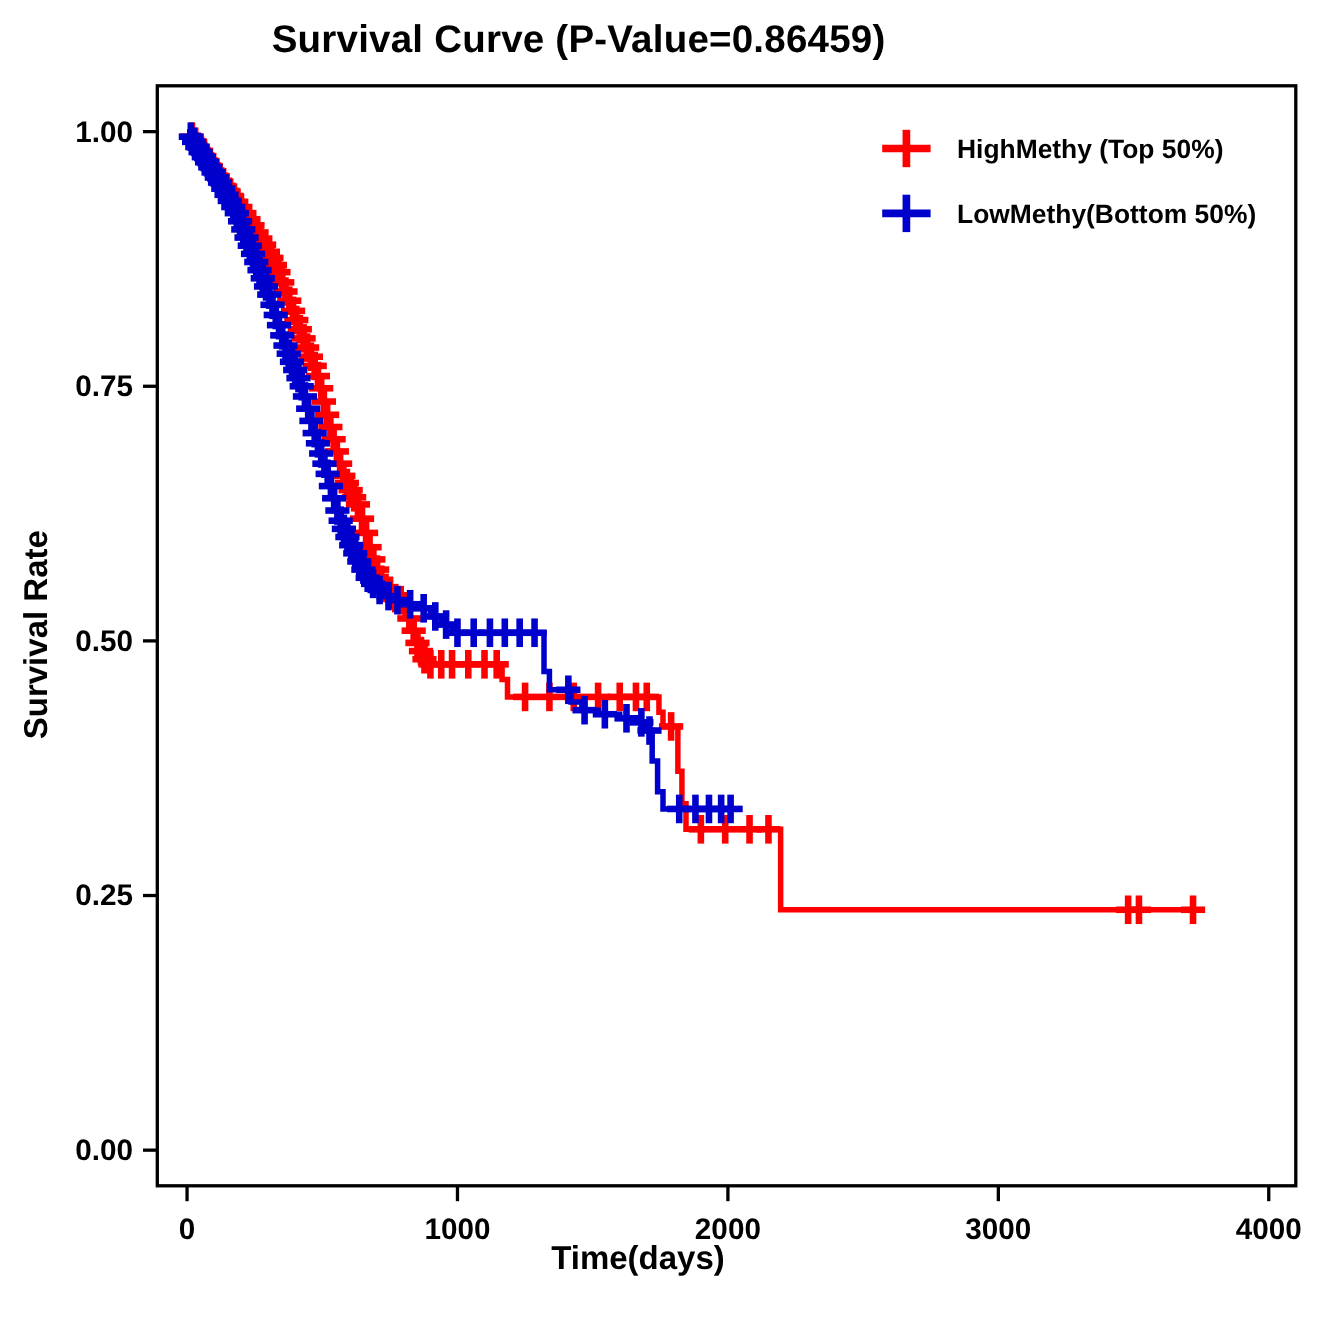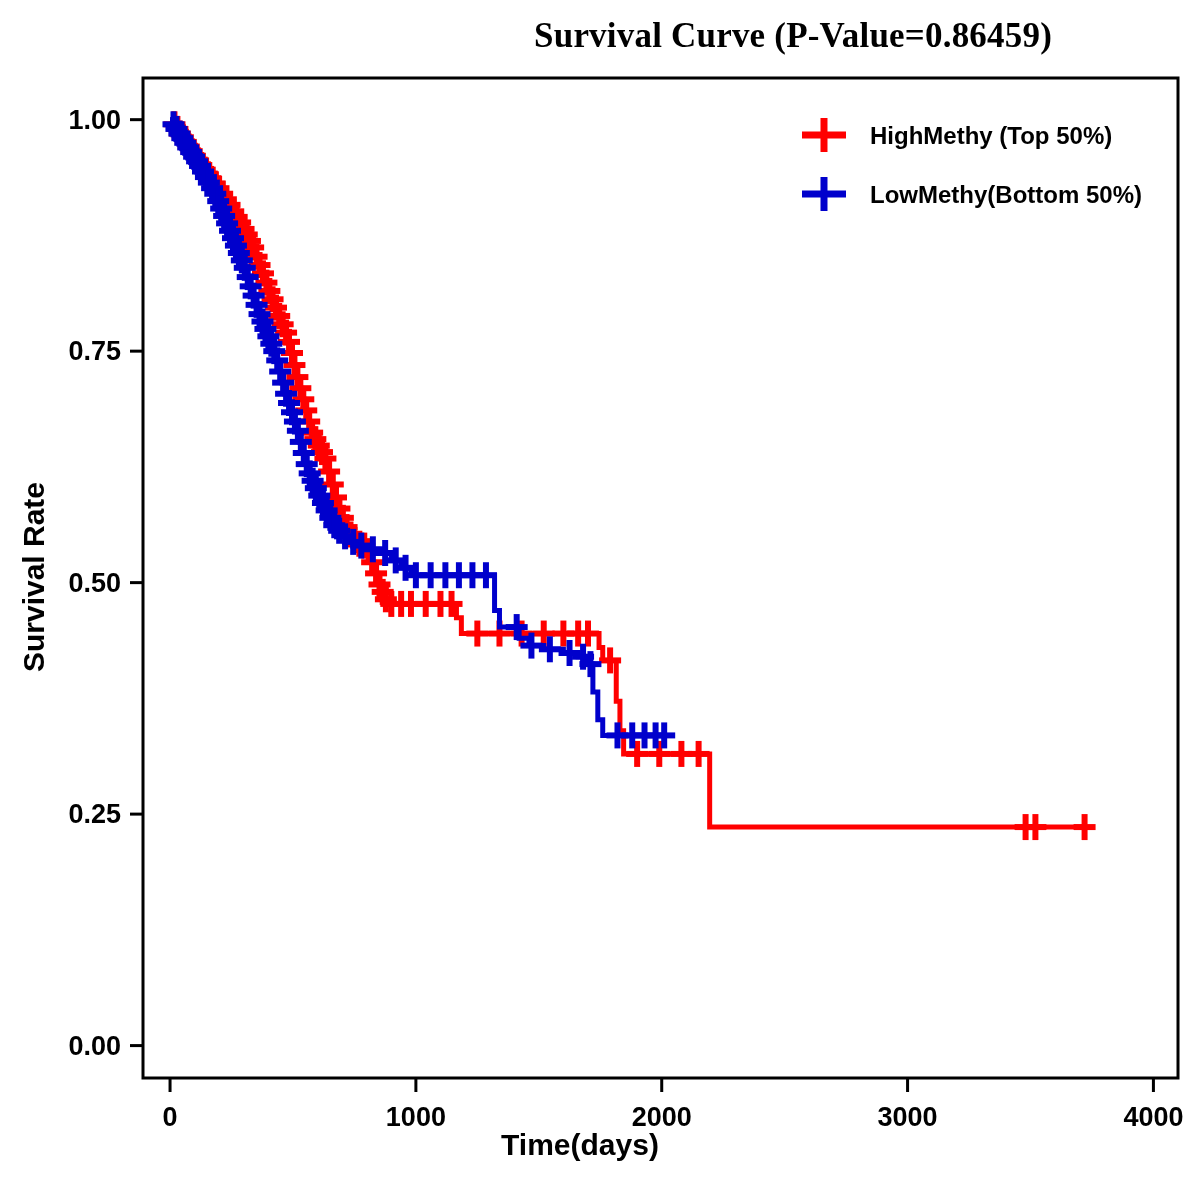--- a/index.html
+++ b/index.html
@@ -3,22 +3,22 @@
 <meta charset="utf-8">
 <style>
   html,body{margin:0;padding:0;}
   body{
     width:1200px;height:1200px;background:#ffffff;
     font-family:"Liberation Sans",sans-serif;
     overflow:hidden;position:relative;
   }
   #chart-root{position:absolute;inset:0;}
   #plot-title{
-    position:absolute;top:16px;left:0;width:1052px;text-align:right;
-    font-size:35px;font-weight:bold;color:#000;letter-spacing:.2px;font-family:Liberation Serif, serif;
+    position:absolute;top:16px;left:0;width:1052px;text-align:center;
+    font-size:35px;font-weight:bold;color:#000;letter-spacing:.2px;
   }
   #y-axis-label{
     position:absolute;left:-86px;top:560px;width:240px;text-align:center;
     transform:rotate(-90deg);transform-origin:center center;
     font-size:30px;font-weight:bold;color:#000;
   }
   #x-axis-label{
     position:absolute;left:0;top:1128px;width:1160px;text-align:center;
     font-size:30px;font-weight:bold;color:#000;
   }

